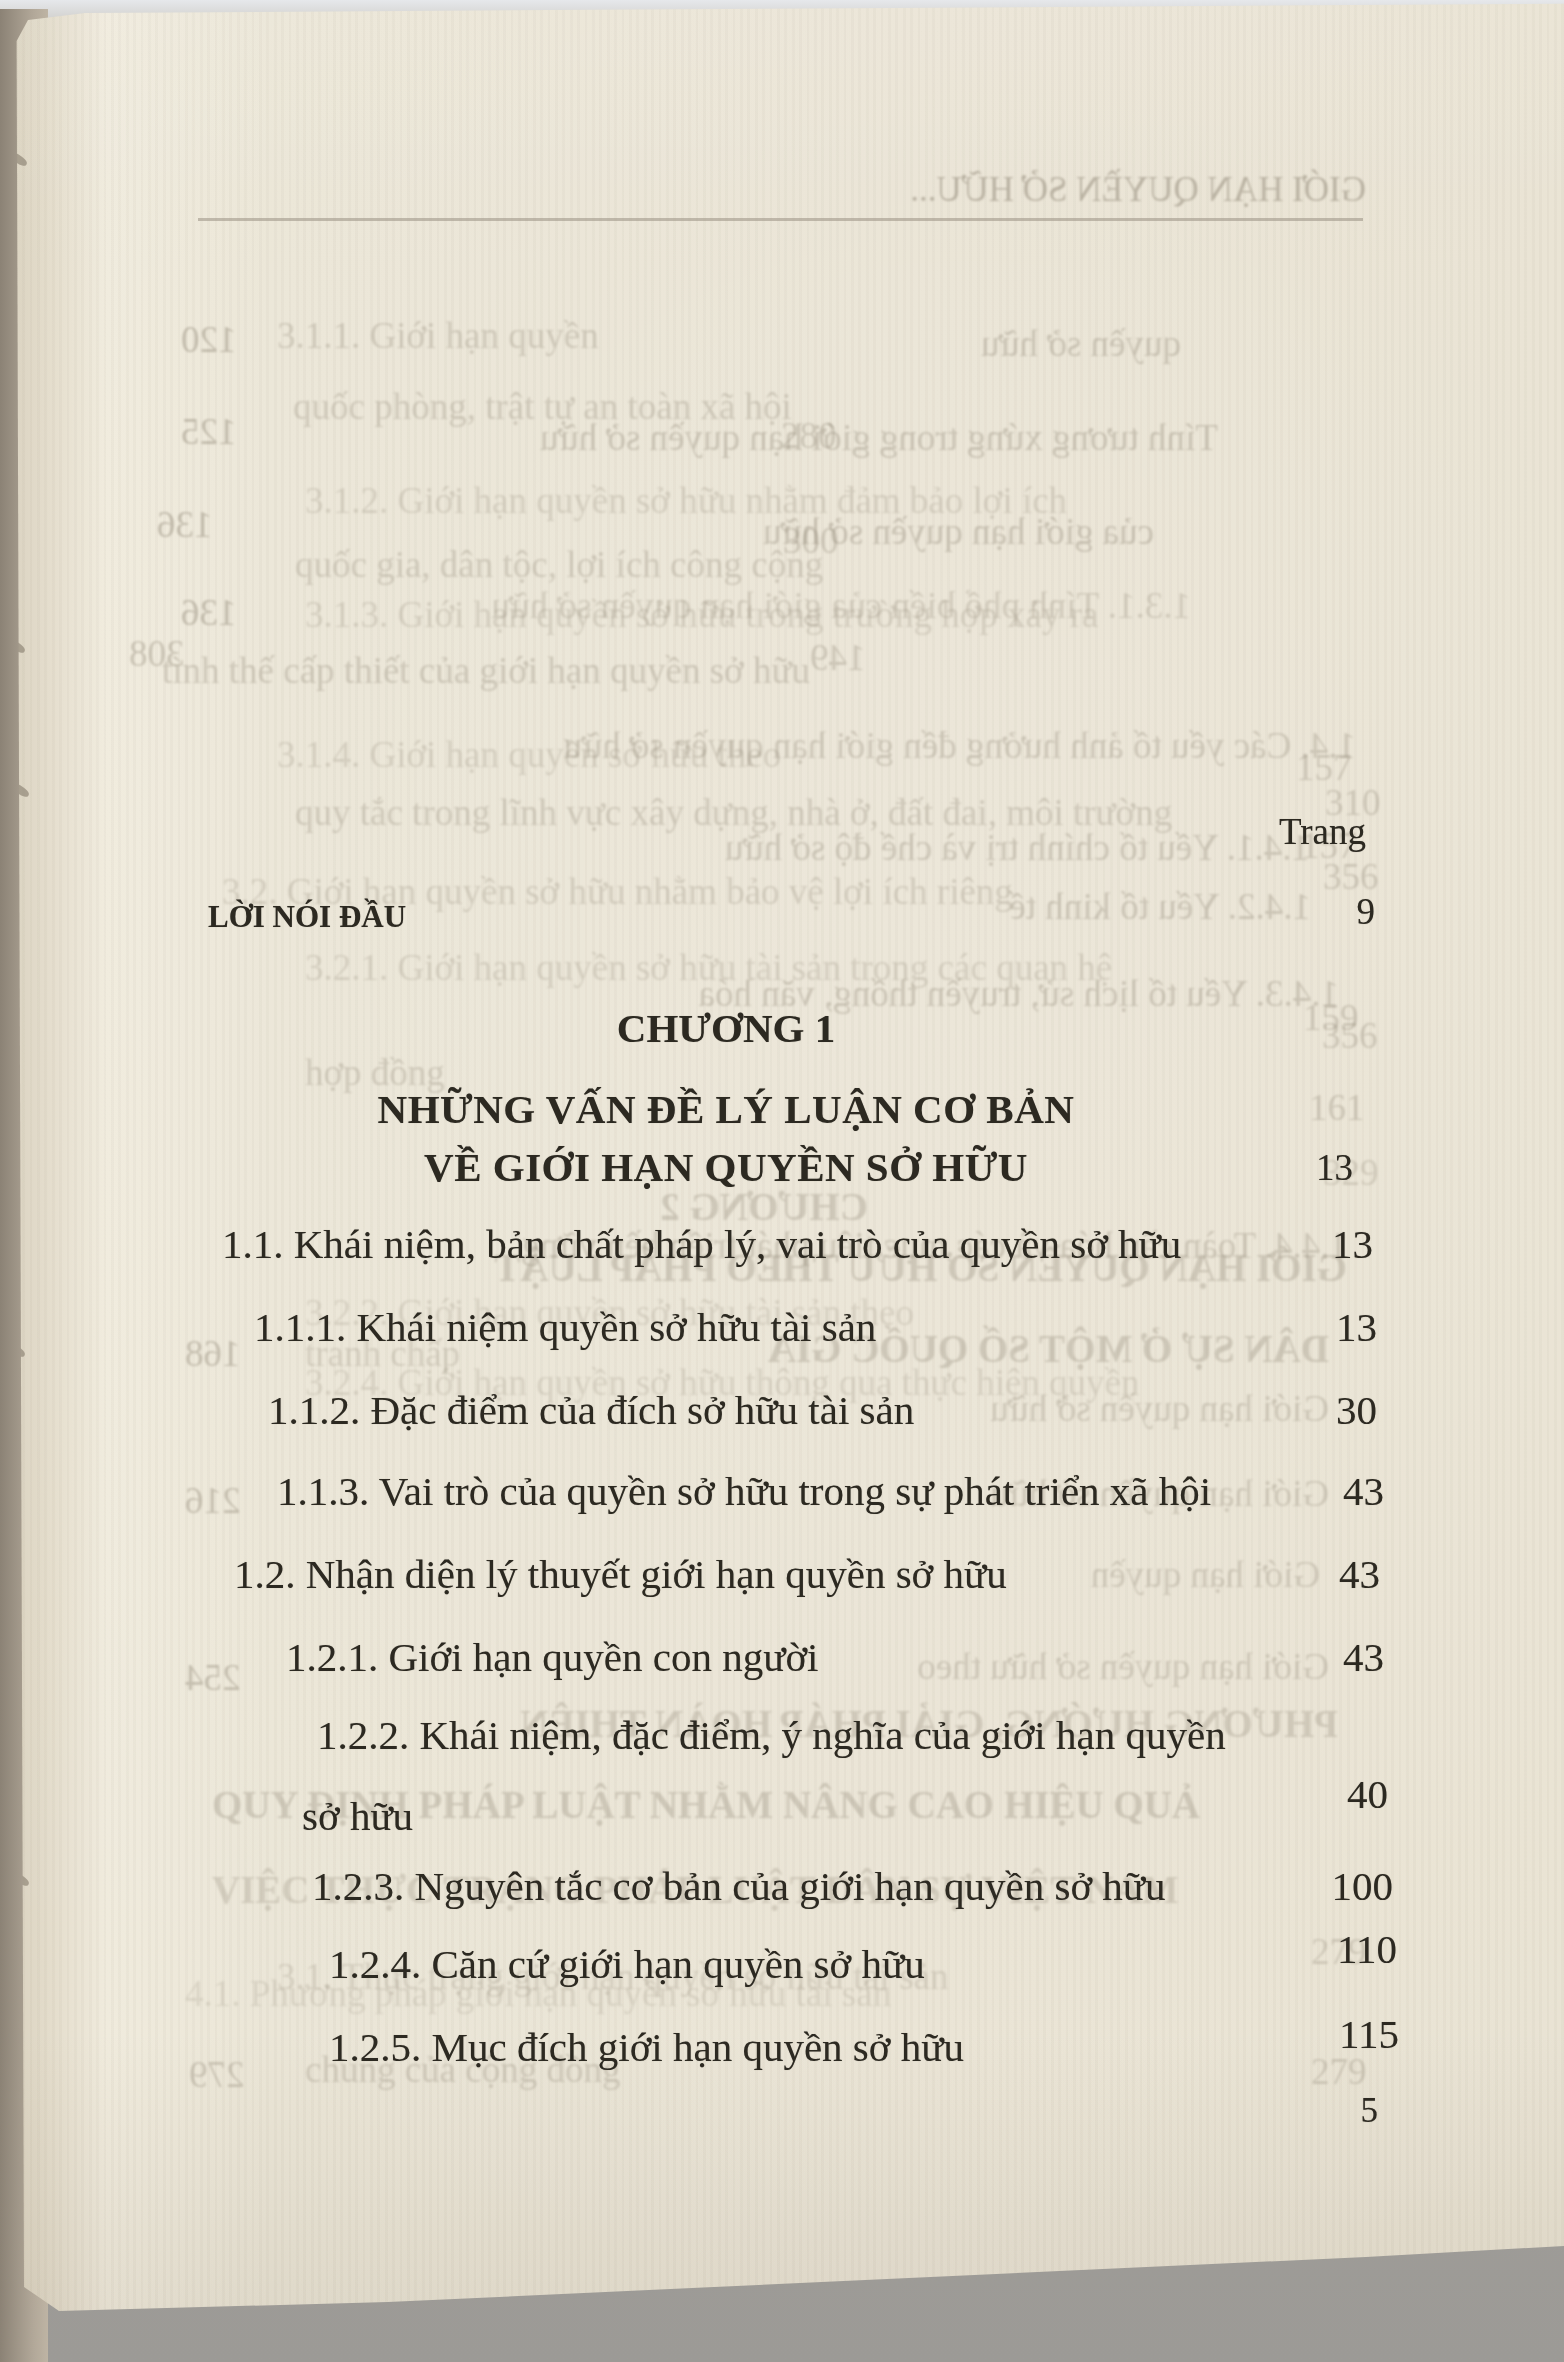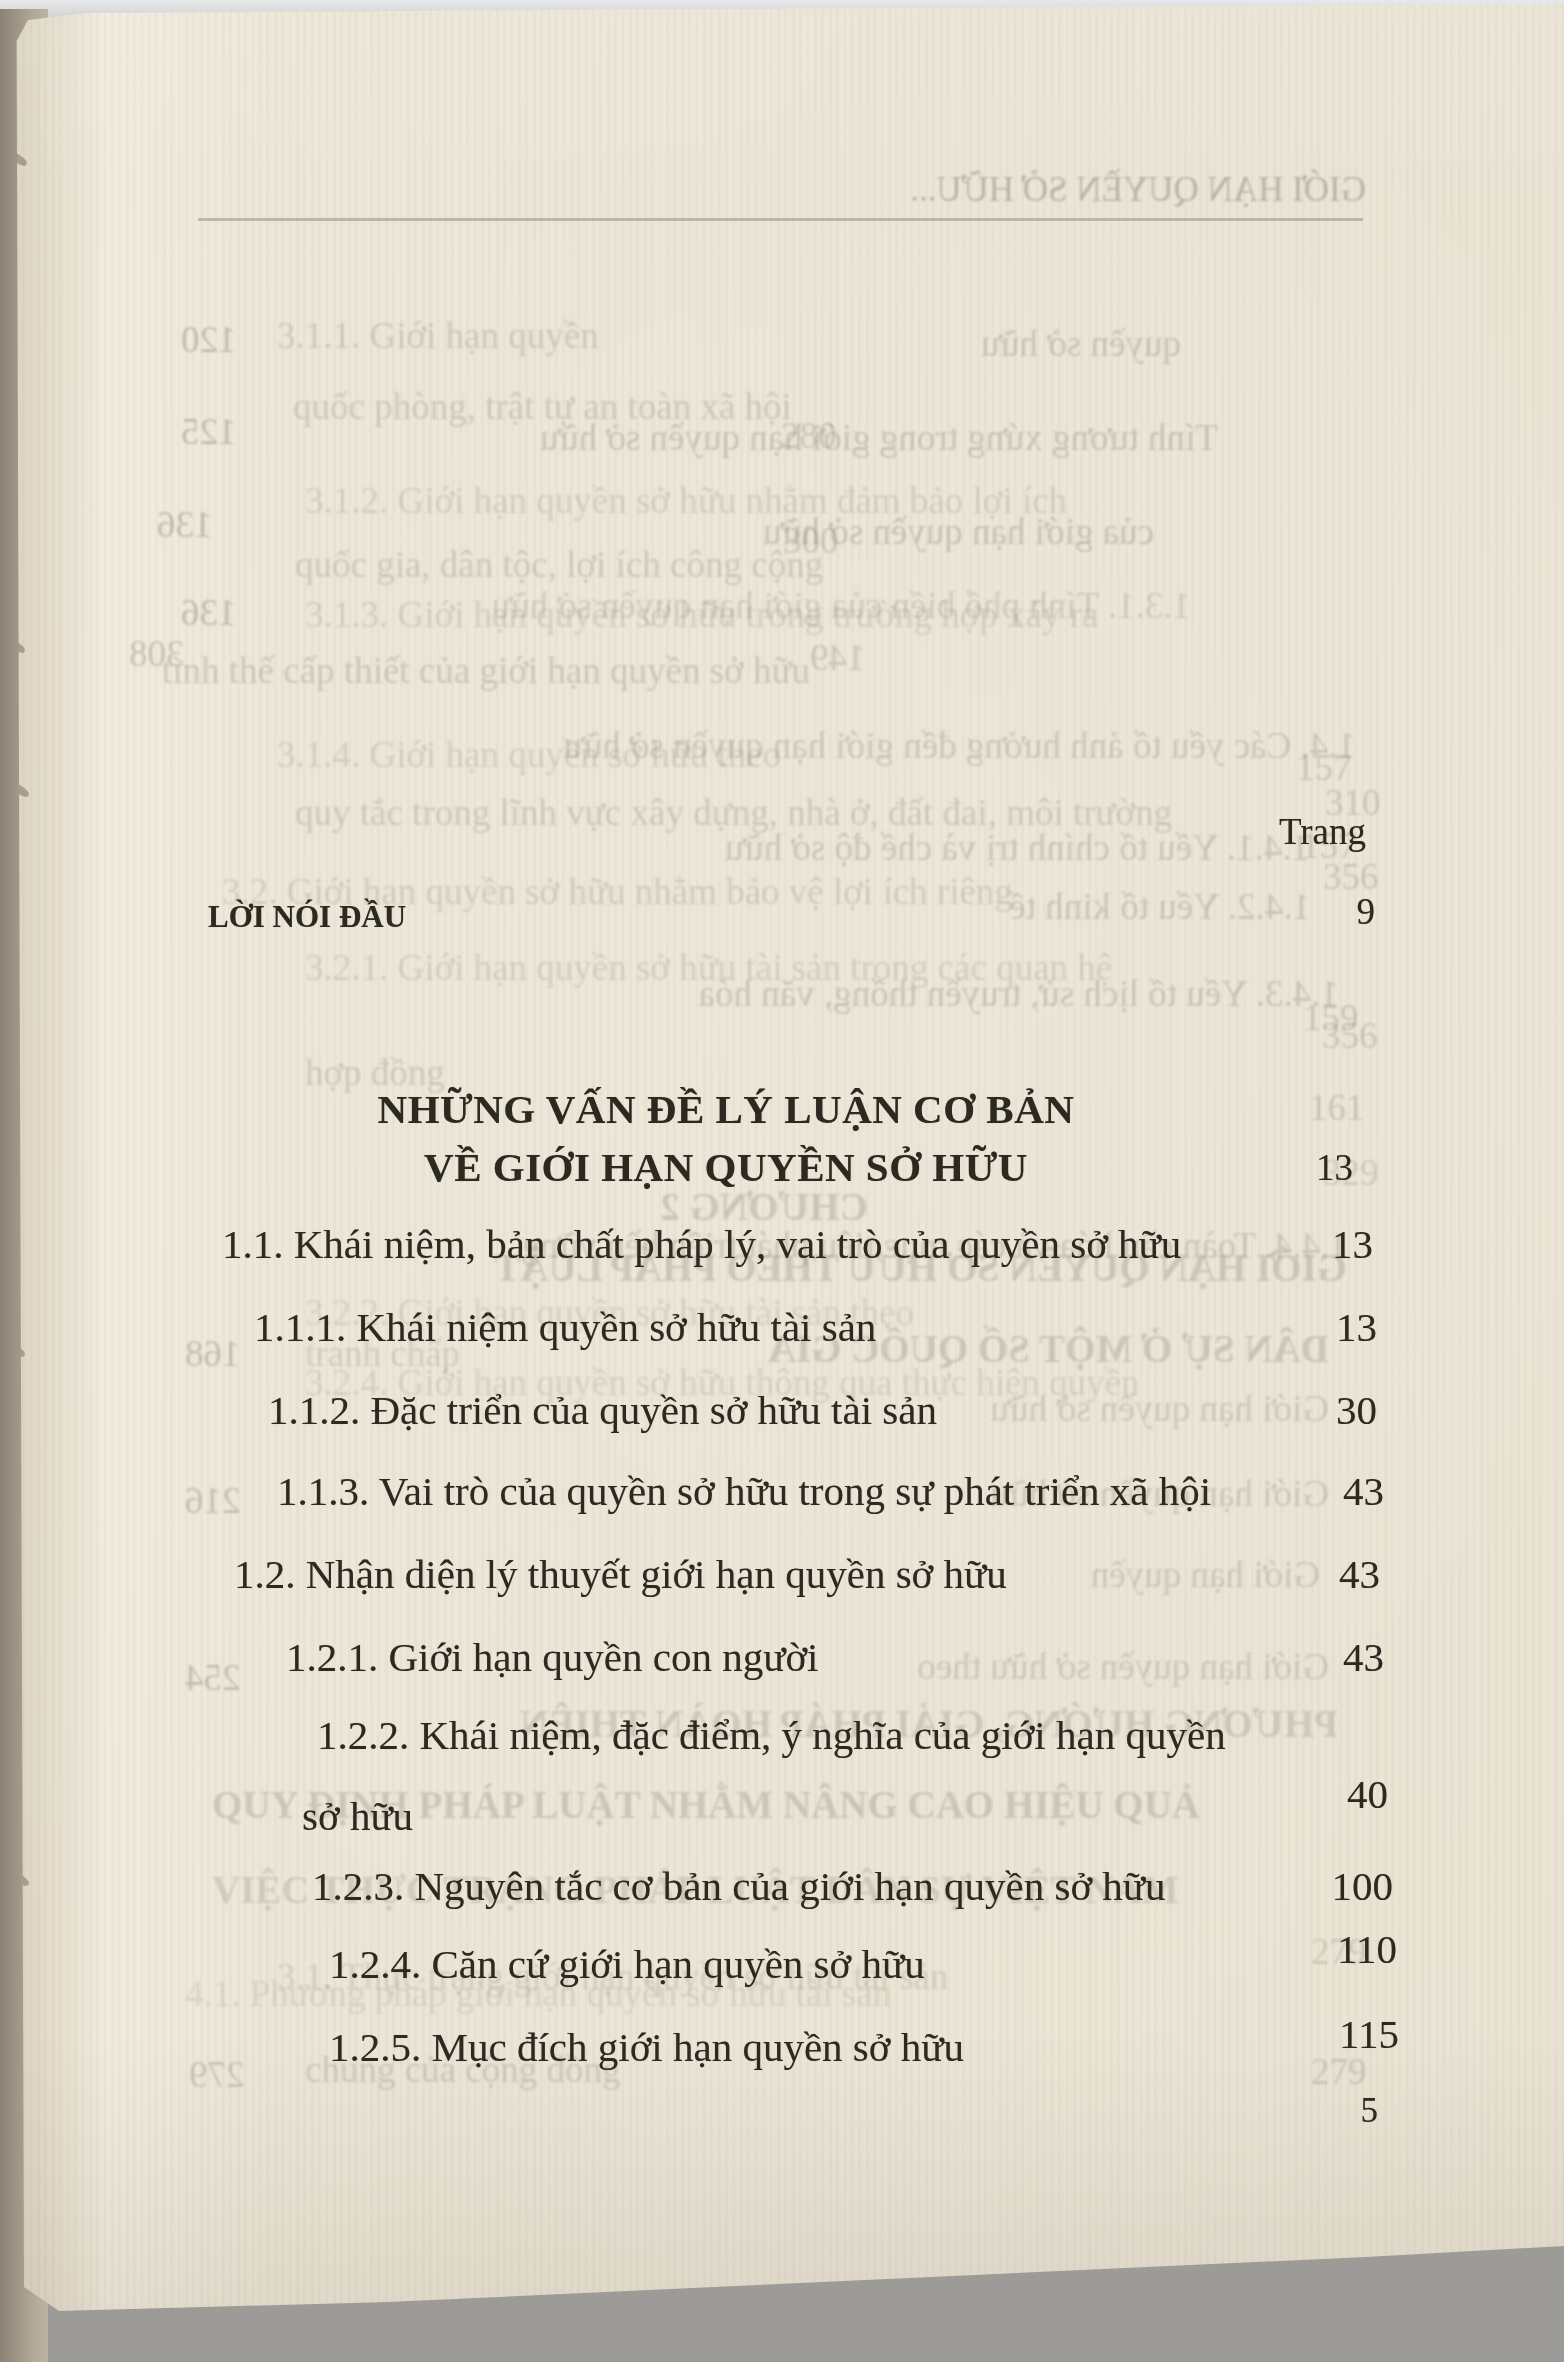--- a/index.html
+++ b/index.html
@@ -114,30 +114,31 @@
         <div class="ghost" style="left: 1311px; top: 2053px; opacity: 0.32;">279</div>
         <div class="ghost m" style="left: 189px; top: 2056px; opacity: 0.36;">279</div>
       </div>
     <div id="header-rule" style="left: 198px; top: 218px; width: 1165px;"></div>
 
     <div class="ink" id="col-header">Trang</div>
 
     <div class="ink" id="preface-label">LỜI NÓI ĐẦU</div>
     <div class="ink" id="preface-page" style="right: 189px;">9</div>
 
+    <div class="ink center-band" id="chapter-kicker">CHƯƠNG 1</div>
     <div class="ink center-band" id="chapter-line2">VỀ GIỚI HẠN QUYỀN SỞ HỮU</div>
     <div class="ink center-band" id="chapter-line1">NHỮNG VẤN ĐỀ LÝ LUẬN CƠ BẢN</div>
     <div class="ink" id="chapter-page" style="right: 211px;">13</div>
 
     <div id="entries">
         <div class="ink entry" style="left: 222px; top: 1222px;">1.1. Khái niệm, bản chất pháp lý, vai trò của quyền sở hữu</div>
         <div class="ink num" style="right: 191px; top: 1222px;">13</div>
         <div class="ink entry" style="left: 254px; top: 1305px;">1.1.1. Khái niệm quyền sở hữu tài sản</div>
         <div class="ink num" style="right: 187px; top: 1305px;">13</div>
-        <div class="ink entry" style="left: 268px; top: 1388px;">1.1.2. Đặc triển của quyền sở hữu tài sản</div>
+        <div class="ink entry" style="left: 268px; top: 1388px;">1.1.2. Đặc điểm của đích sở hữu tài sản</div>
         <div class="ink num" style="right: 187px; top: 1388px;">30</div>
         <div class="ink entry" style="left: 277px; top: 1469px;">1.1.3. Vai trò của quyền sở hữu trong sự phát triển xã hội</div>
         <div class="ink num" style="right: 180px; top: 1469px;">43</div>
         <div class="ink entry" style="left: 234px; top: 1552px;">1.2. Nhận diện lý thuyết giới hạn quyền sở hữu</div>
         <div class="ink num" style="right: 184px; top: 1552px;">43</div>
         <div class="ink entry" style="left: 286px; top: 1635px;">1.2.1. Giới hạn quyền con người</div>
         <div class="ink num" style="right: 180px; top: 1635px;">43</div>
         <div class="ink entry" style="left: 317px; top: 1713px;">1.2.2. Khái niệm, đặc điểm, ý nghĩa của giới hạn quyền</div>
         <div class="ink entry" style="left: 302px; top: 1794px;">sở hữu</div>
         <div class="ink num" style="right: 176px; top: 1772px;">40</div>

